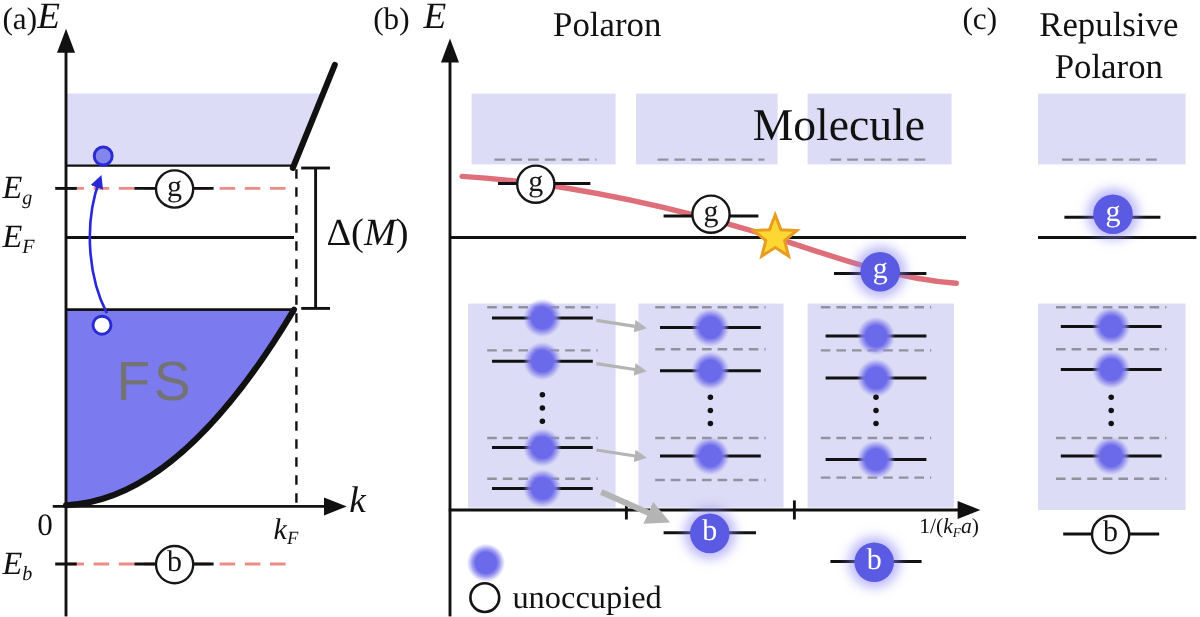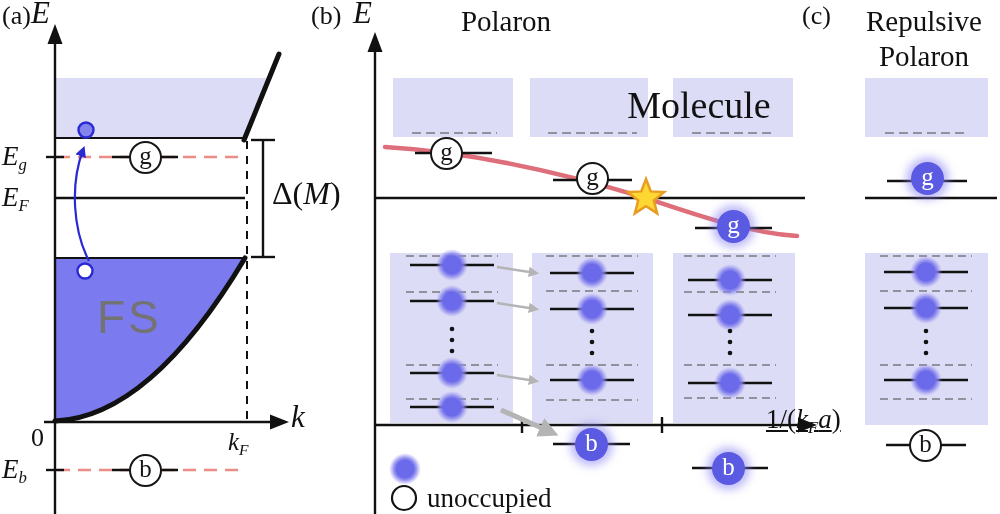--- a/index.html
+++ b/index.html
@@ -235,21 +235,21 @@
 <div class="lab ctitle" style="left:420px;top:4px;width:172px;font-size:29px;line-height:35px;">
       <div>Polaron</div>
 </div>
 <div class="lab ctitle" style="left:623px;top:39px;width:152px;font-size:38px;margin-top:47px;">Molecule</div>
 <div class="lab" style="left:802px;top:2px;font-size:26px;">(c)</div>
 <div class="lab ctitle" style="left:844px;top:4px;width:160px;font-size:29px;line-height:35px;">
   <div>Repulsive</div>
       <div>Polaron</div>
 </div>
 
-<div class="lab" style="left:766px;top:405px;font-size:27px;text-decoration:underline;"><span>1/(</span><span class="it">k</span><sub class="it">F</sub><span class="it">a</span><span>)</span></div>
+<div class="lab" style="left:766px;top:429px;font-size:18px;"><span>1/(</span><span class="it">k</span><sub class="it">F</sub><span class="it">a</span><span>)</span></div>
 
 <div class="lab" style="left:427px;top:484px;font-size:27px;">unoccupied</div>
 
 <div class="mk c-open" style="left:129px;top:141px;">
       <span>g</span>
     </div>
 <div class="mk c-open" style="left:129px;top:454px;">
       <span>b</span>
     </div>
 

